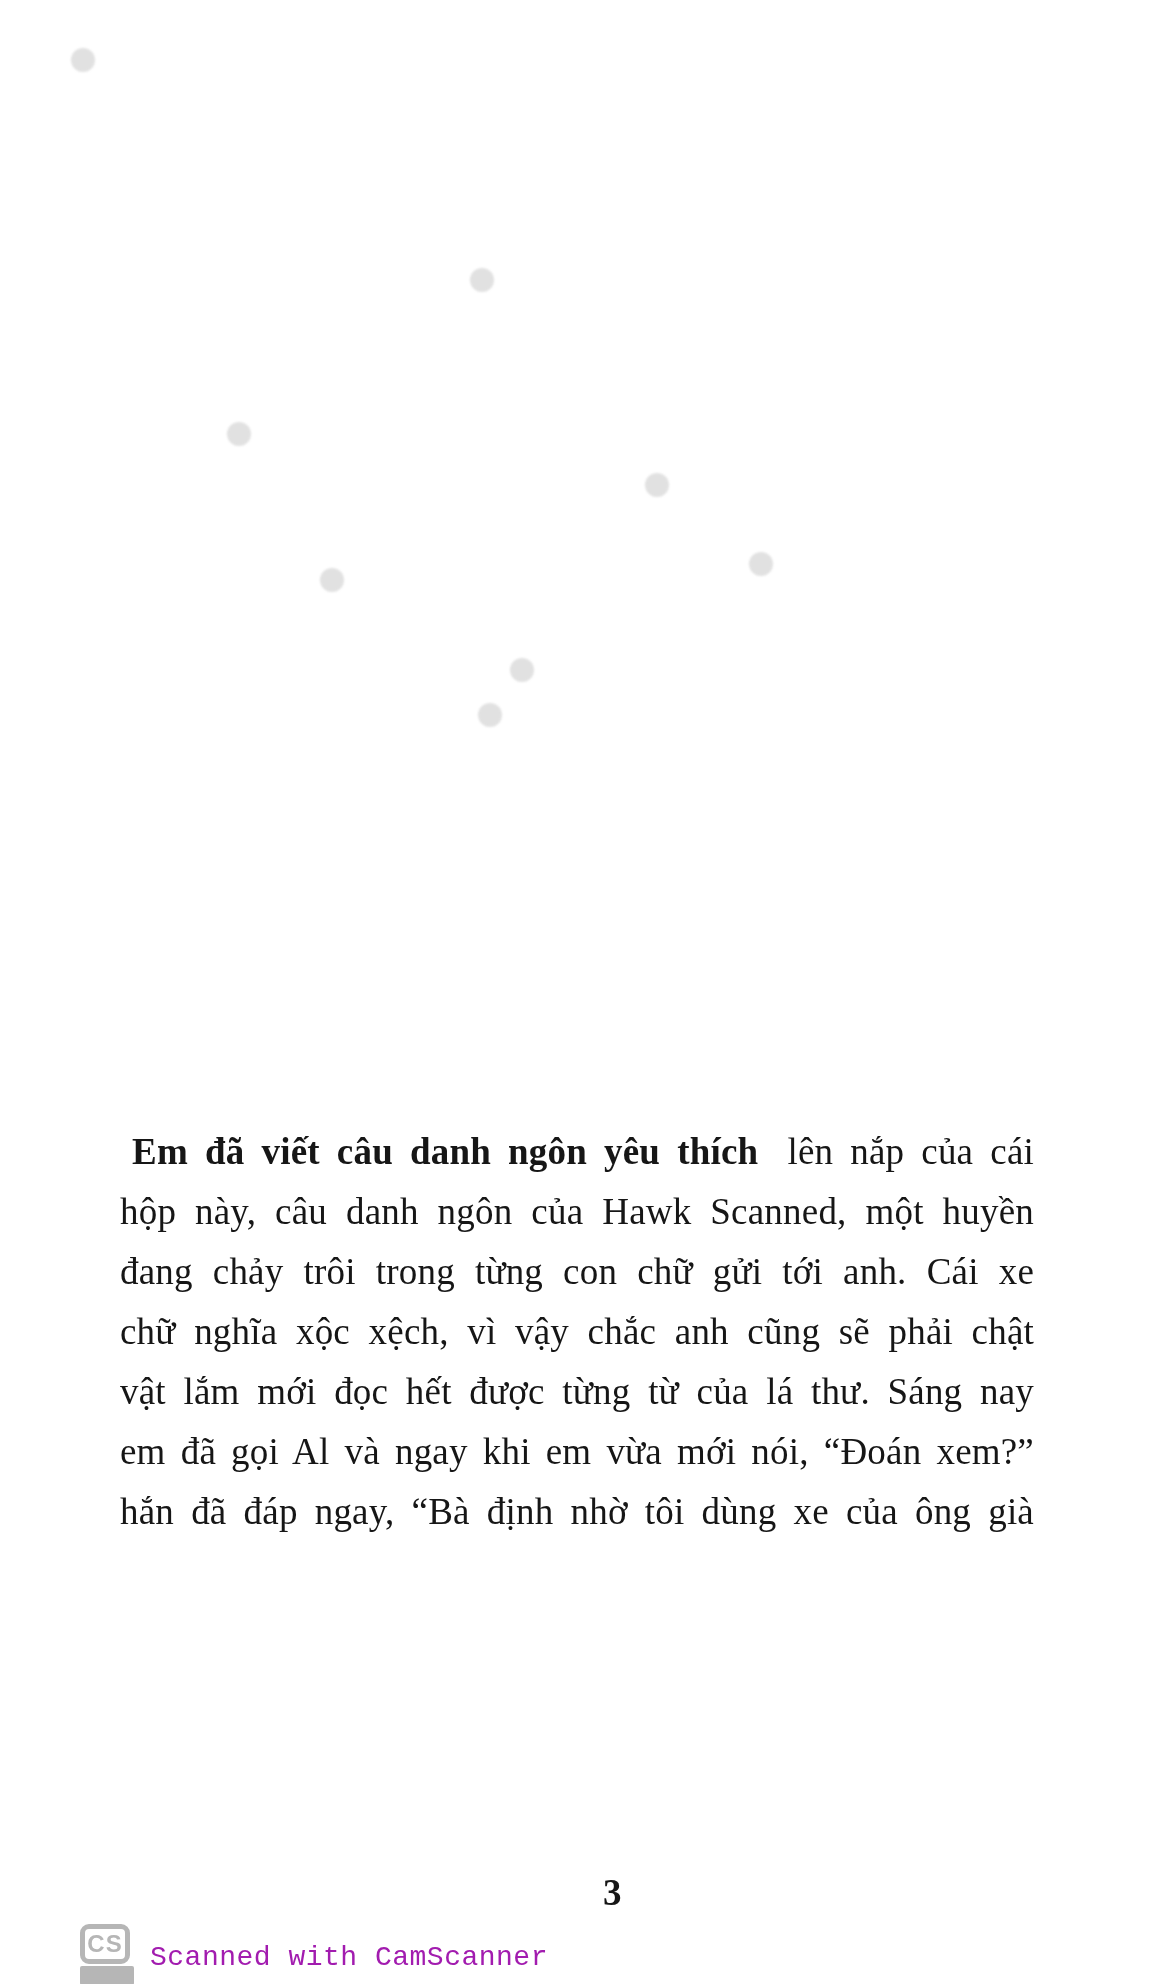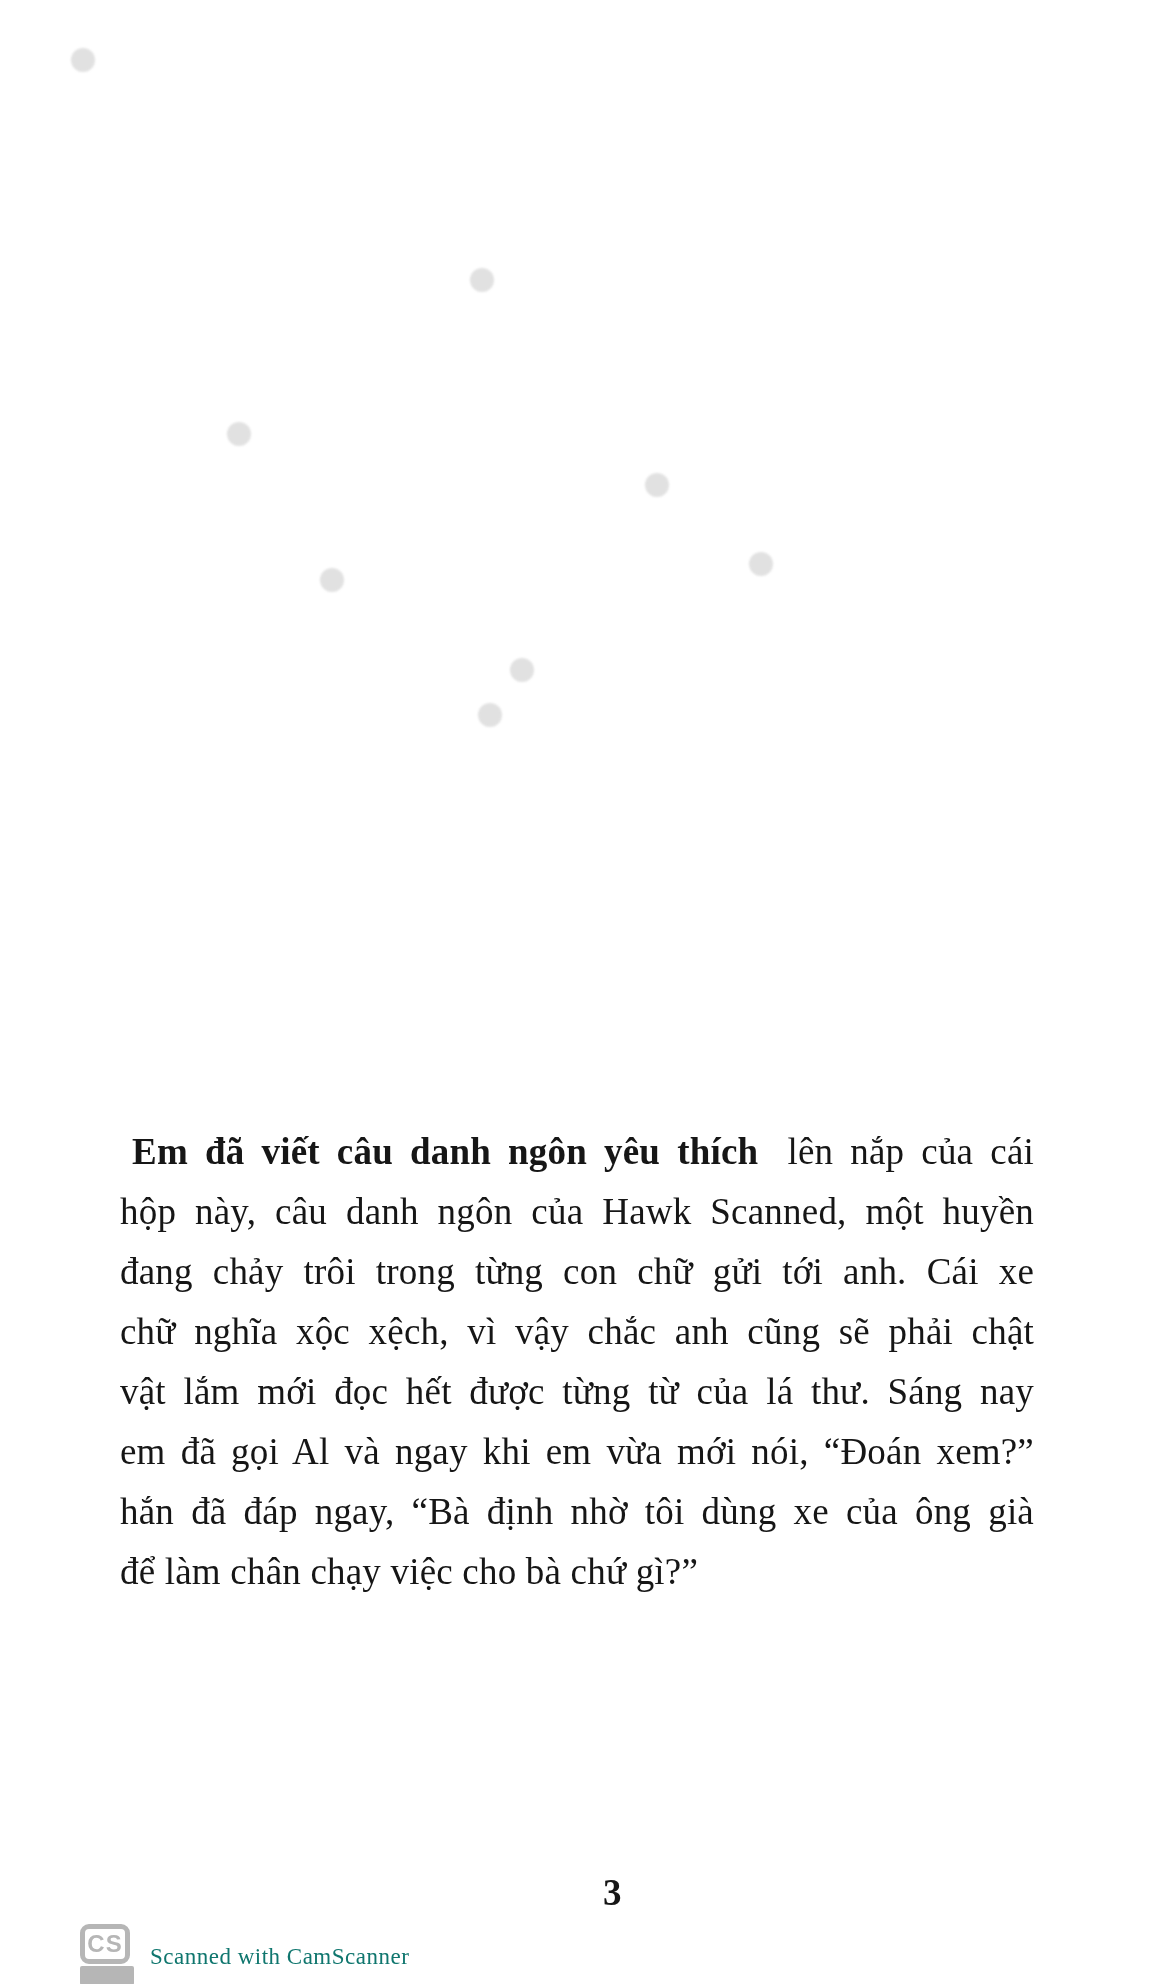--- a/index.html
+++ b/index.html
@@ -81,23 +81,23 @@
     letter-spacing: 1px;
   }
   .cs-base {
     width: 54px;
     height: 11px;
     margin-top: 2px;
     background: #b6b6b6;
     border-radius: 2px 2px 7px 7px;
   }
   .watermark-label {
-    font-family: Liberation Serif, serif;
-    font-size: 23px;
-    color: #0f766e;
+    font-family: Liberation Mono, monospace;
+    font-size: 28px;
+    color: #a21caf;
     letter-spacing: .5px;
     white-space: nowrap;
   }
 </style>
 </head>
 <body>
 
 <div class="page">
 
   <div class="speck" style="left:59px;  top:36px;  width:6px; height:5px;"></div>
@@ -110,21 +110,20 @@
   <div class="speck" style="left:466px; top:691px; width:7px; height:4px;"></div>
 
   <div class="paragraph">
       <div class="line"><b>Em đã viết câu danh ngôn yêu thích</b> lên nắp của cái</div>
       <div class="line">hộp này, câu danh ngôn của Hawk Scanned, một huyền</div>
       <div class="line">đang chảy trôi trong từng con chữ gửi tới anh. Cái xe</div>
       <div class="line">chữ nghĩa xộc xệch, vì vậy chắc anh cũng sẽ phải chật</div>
       <div class="line">vật lắm mới đọc hết được từng từ của lá thư. Sáng nay</div>
       <div class="line">em đã gọi Al và ngay khi em vừa mới nói, “Đoán xem?”</div>
       <div class="line">hắn đã đáp ngay, “Bà định nhờ tôi dùng xe của ông già</div>
-      <div class="line last">để làm chân chạy việc cho bà chứ gì?”</div>
     </div>
 
   <div class="page-number">3</div>
 
   <div class="watermark">
     <div class="cs-logo">
       <div class="cs-box">CS</div>
       <div class="cs-base"></div>
     </div>
     <div class="watermark-label">Scanned with CamScanner</div>

